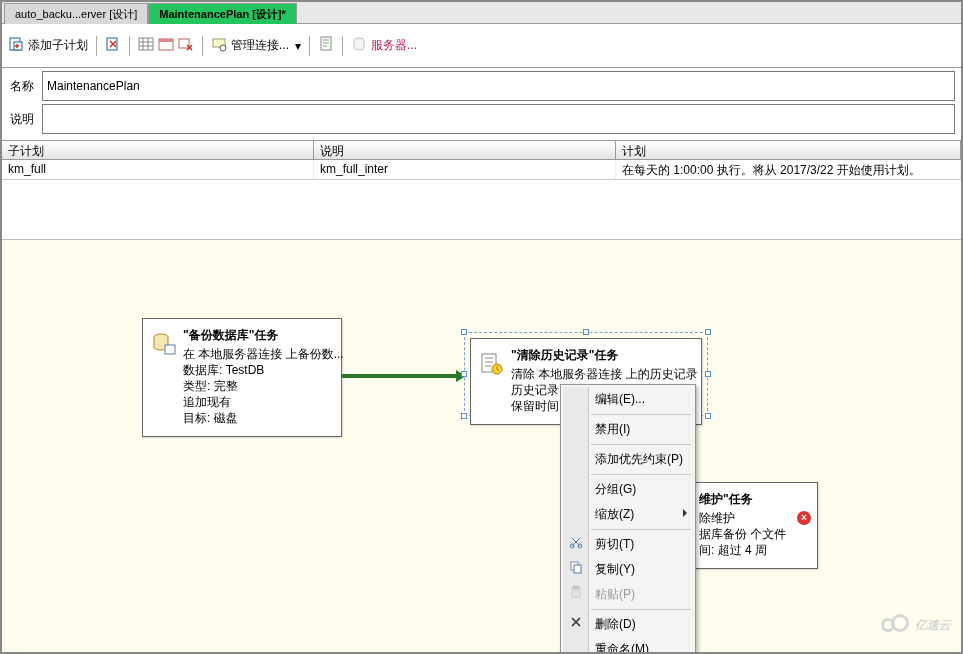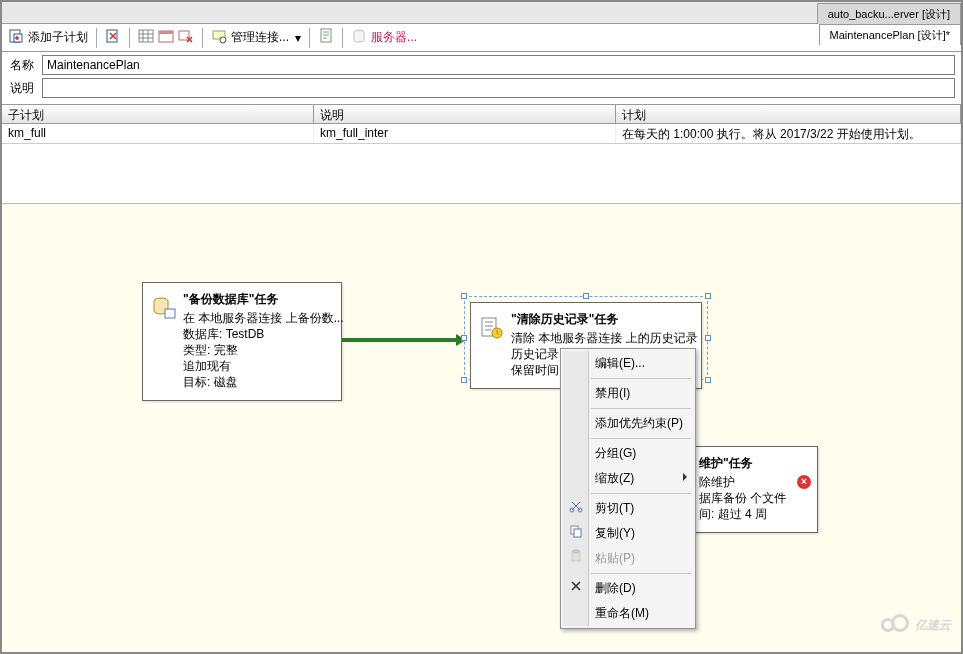--- a/index.html
+++ b/index.html
@@ -1,29 +1,29 @@
 <!DOCTYPE html>
 <html><head>
 <meta charset="utf-8">
 <style>
 * { margin: 0; padding: 0; box-sizing: border-box; font-family: "Microsoft YaHei", SimSun, Arial, sans-serif; font-size: 12px; }
 body { width: 963px; height: 654px; background: #fff; position: relative; overflow: hidden; border: 2px solid #888; }
 
-.tab-strip { height: 22px; background: #e8e8e8; border-bottom: 1px solid #999; display: flex; align-items: flex-end; padding-left: 2px; flex-direction: column; }
+.tab-strip { height: 22px; background: #e8e8e8; border-bottom: 1px solid #999; display: flex; align-items: flex-end; padding-left: 2px; }
 .tab { padding: 3px 10px 2px 10px; border: 1px solid #999; border-bottom: none; background: #d8d8d8; margin-right: 0; font-size: 11px; position: relative; top: 1px; }
-.tab.active { background: #ffffff; font-weight: normal; }
-
-.toolbar { height: 28px; display: flex; align-items: center; padding: 0 6px; border-bottom: 1px solid #999; gap: 4px; }
+.tab.active { background: #22c55e; font-weight: bold; }
+
+.toolbar { height: 44px; display: flex; align-items: center; padding: 0 6px; border-bottom: 1px solid #999; gap: 4px; }
 .tb-icon { width: 16px; height: 16px; display: inline-block; }
 .tb-sep { width: 1px; height: 20px; background: #aaa; margin: 0 4px; }
 
 .props { padding: 3px 6px; }
 .prop-row { display: flex; align-items: center; margin-bottom: 3px; }
 .prop-label { width: 34px; text-align: center; padding-right: 6px; }
-.prop-input { flex: 1; border: 1px solid #7a7a7a; padding: 2px 4px; height: 20px; background: #fff; }
+.prop-input { flex: 1; border: 1px solid #7a7a7a; padding: 2px 4px; height: 30px; background: #fff; }
 
 .grid-head { display: flex; background: linear-gradient(#fefefe,#e4e4e4); border-top: 1px solid #999; border-bottom: 1px solid #999; height: 20px; }
 .grid-head > div { padding: 2px 6px; border-right: 1px solid #999; }
 .grid-row { display: flex; background: #fff; border-bottom: 1px solid #ccc; height: 20px; }
 .grid-row > div { padding: 2px 6px; border-right: 1px solid #eee; }
 .col1 { width: 312px; }
 .col2 { width: 302px; }
 .col3 { flex: 1; }
 
 .spacer { height: 60px; background: #fff; border-bottom: 1px solid #bbb; }

